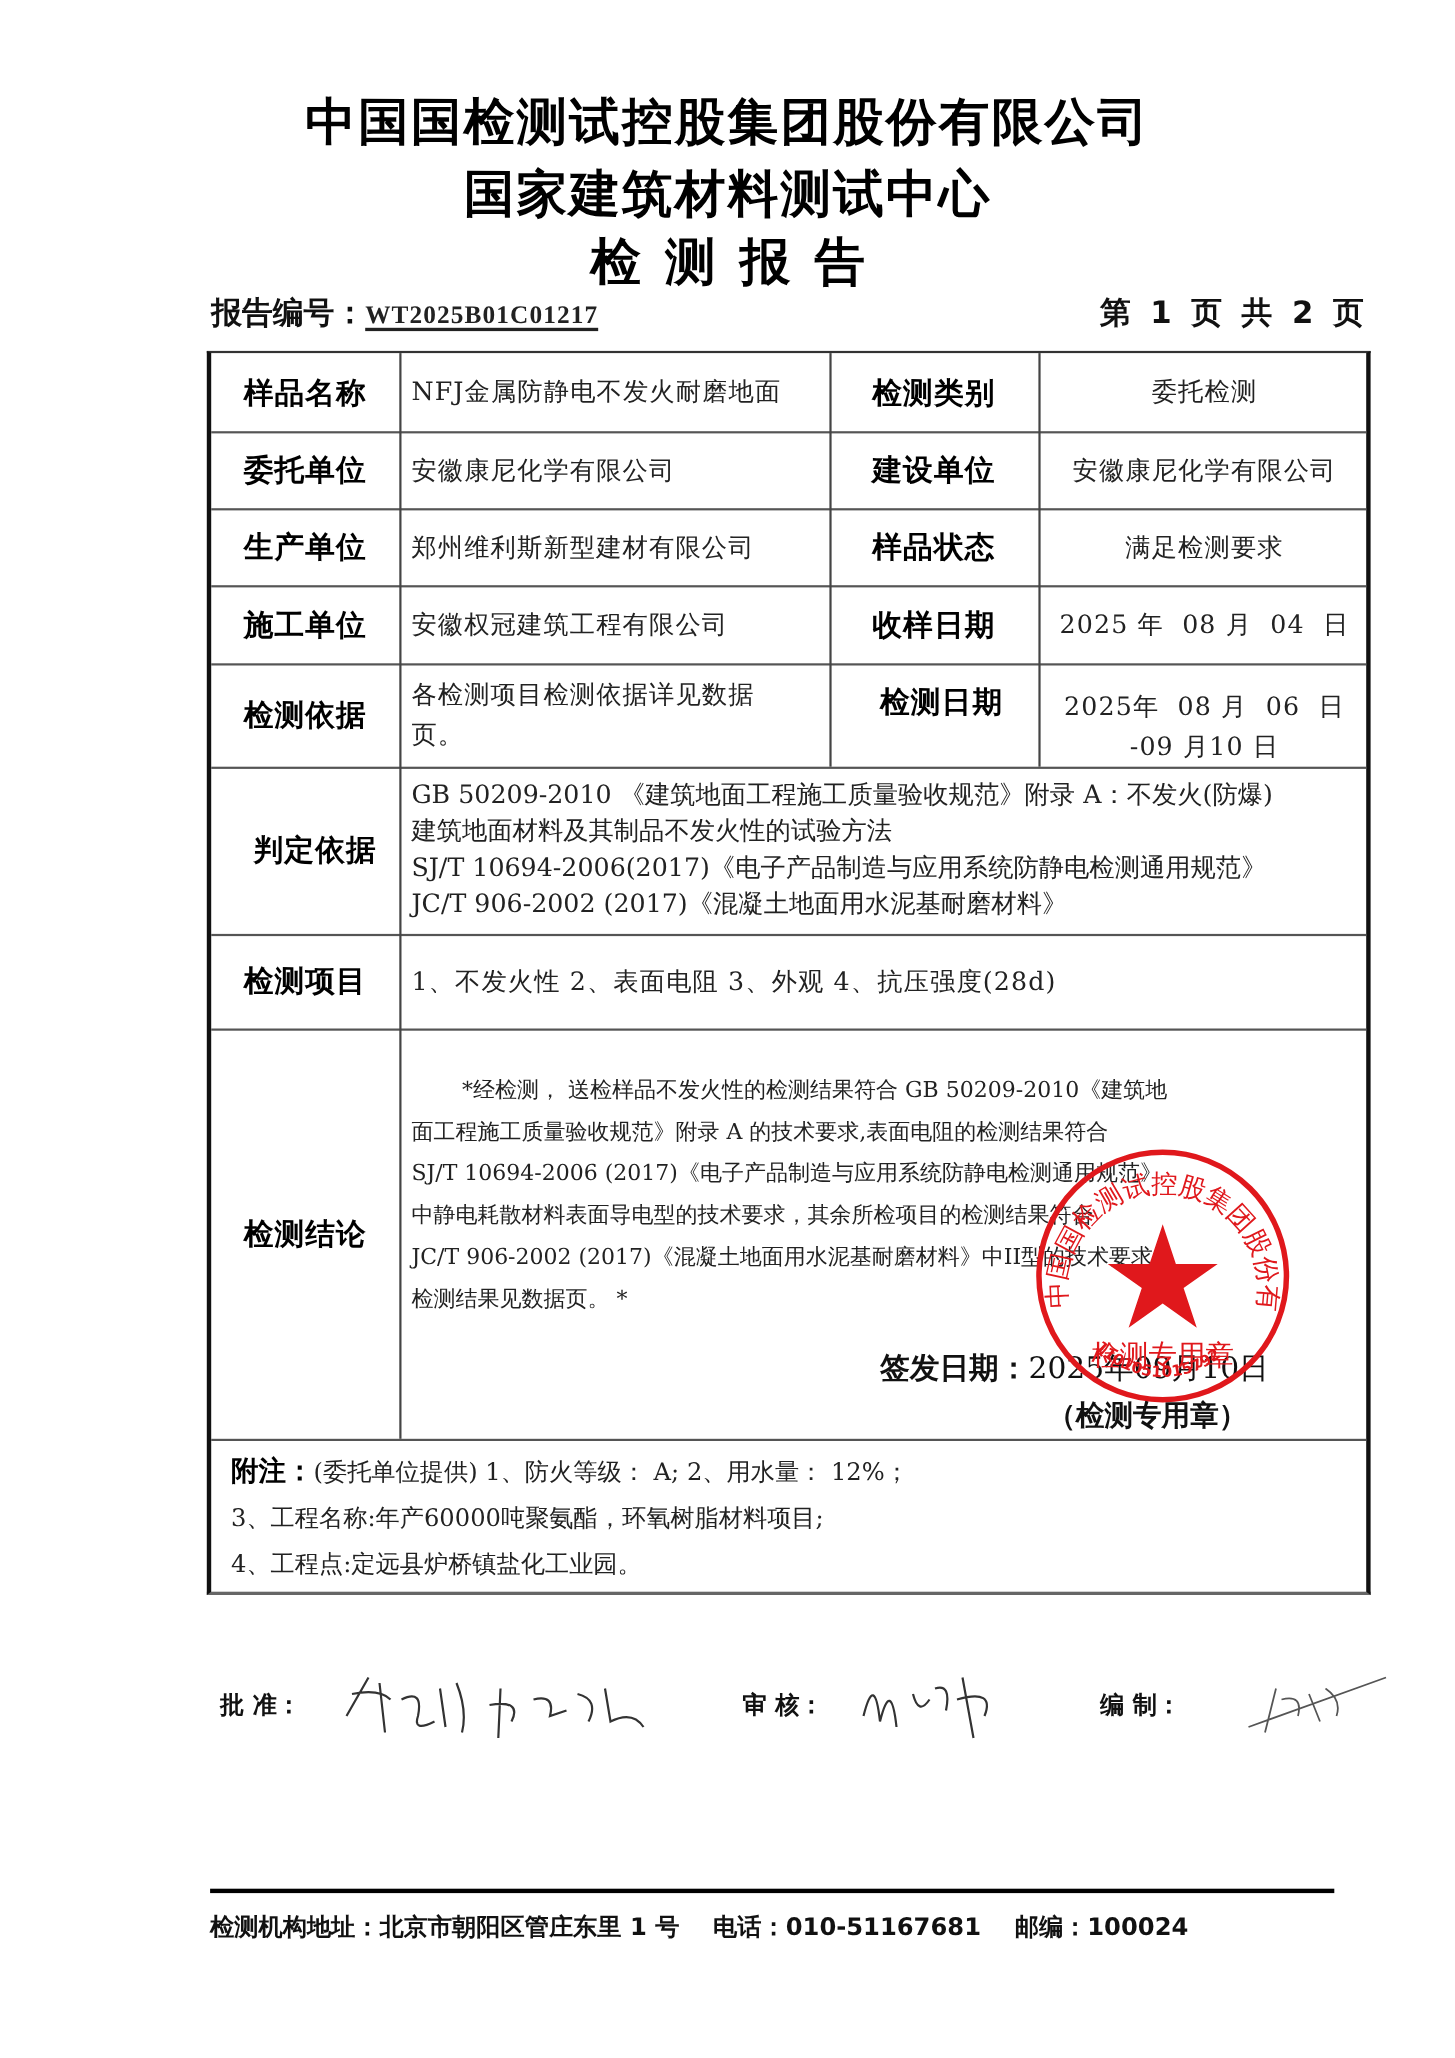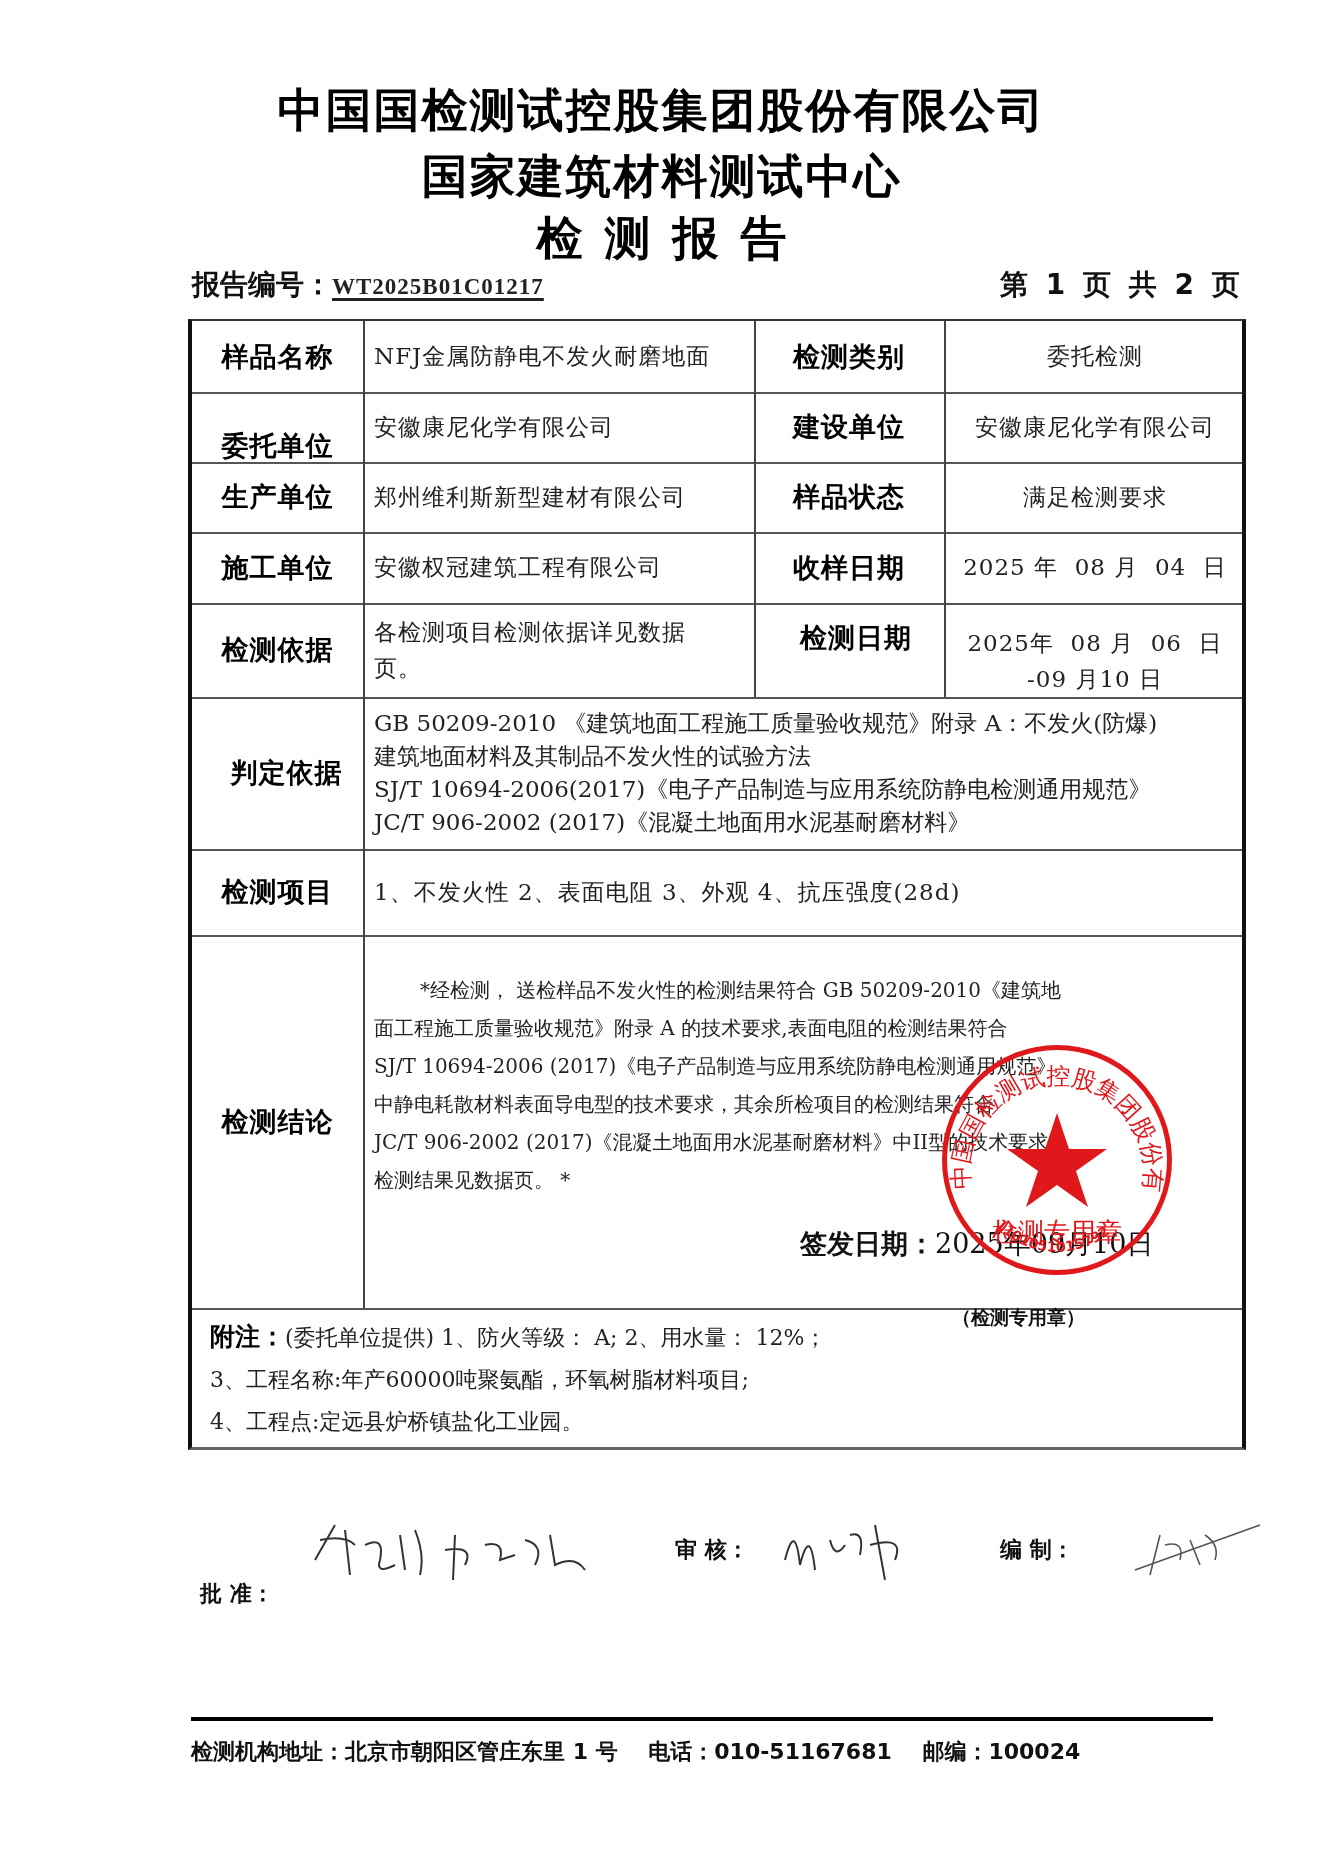--- a/index.html
+++ b/index.html
@@ -19,21 +19,21 @@
   .vline { position: absolute; width: 2px; background: #444; }
   .cell { position: absolute; display: flex; align-items: center; }
   .label { justify-content: center; font-weight: bold; font-size: 27px; font-family: "DejaVu Sans", sans-serif; color: #000; letter-spacing: 1px; }
   .val { font-size: 23px; color: #222; letter-spacing: 1px; }
   .center { justify-content: center; text-align: center; }
   .ml { line-height: 36px; }
   .basis { font-size: 23px; line-height: 33px; color: #222; }
   .conclusion { font-size: 20px; line-height: 38px; color: #222; text-align: justify; }
   .sign-date { font-size: 27px; }
   .sign-date .lbl { font-weight: bold; font-family: "DejaVu Sans", sans-serif; }
-  .seal-note { font-size: 19px; font-weight: bold; font-family: Liberation Sans, sans-serif; margin-top: 36px; }
+  .seal-note { font-size: 26px; font-weight: bold; font-family: Liberation Sans, sans-serif; }
   .notes { font-size: 22px; line-height: 42px; color: #222; }
   .notes .lbl { font-weight: bold; font-family: "DejaVu Sans", sans-serif; font-size: 25px; color: #000; }
 
   .stamp { left: 942px; top: 1045px; width: 230px; height: 230px; border: 5px solid #e0181c; border-radius: 50%; pointer-events: none; }
   .stamp svg { position: absolute; left: -5px; top: -5px; }
 
   .sig-row { top: 1535px; font-size: 22px; font-weight: bold; font-family: "DejaVu Sans", sans-serif; }
   .footer-rule { left: 191px; top: 1717px; width: 1022px; height: 4px; background: #000; }
   .footer { left: 191px; top: 1737px; font-size: 22px; font-weight: bold; font-family: "DejaVu Sans", sans-serif; white-space: pre; }
 </style>
@@ -62,21 +62,21 @@
 
   <div class="vline" style="left:171px; top:0; height:987px;"></div>
   <div class="vline" style="left:562px; top:0; height:376px;"></div>
   <div class="vline" style="left:752px; top:0; height:376px;"></div>
 
   <div class="cell label" style="left:0; top:0; width:171px; height:71px;">样品名称</div>
   <div class="cell val" style="left:182px; top:0; width:380px; height:71px;">NFJ金属防静电不发火耐磨地面</div>
   <div class="cell label" style="left:562px; top:0; width:190px; height:71px;">检测类别</div>
   <div class="cell val center" style="left:752px; top:0; width:302px; height:71px;">委托检测</div>
 
-  <div class="cell label" style="left:0; top:71px; width:171px; height:70px;margin-top:19px;">委托单位</div>
+  <div class="cell label" style="left:0; top:71px; width:171px; height:70px;">委托单位</div>
   <div class="cell val" style="left:182px; top:71px; width:380px; height:70px;">安徽康尼化学有限公司</div>
   <div class="cell label" style="left:562px; top:71px; width:190px; height:70px;">建设单位</div>
   <div class="cell val center" style="left:752px; top:71px; width:302px; height:70px;">安徽康尼化学有限公司</div>
 
   <div class="cell label" style="left:0; top:141px; width:171px; height:70px;">生产单位</div>
   <div class="cell val" style="left:182px; top:141px; width:380px; height:70px;">郑州维利斯新型建材有限公司</div>
   <div class="cell label" style="left:562px; top:141px; width:190px; height:70px;">样品状态</div>
   <div class="cell val center" style="left:752px; top:141px; width:302px; height:70px;">满足检测要求</div>
 
   <div class="cell label" style="left:0; top:211px; width:171px; height:71px;">施工单位</div>
@@ -137,21 +137,21 @@
       <textPath href="#ringpath" startOffset="2%">中国国检测试控股集团股份有限公司</textPath>
     </text>
     <polygon points="115,68 127,104 165,104 134,126 146,162 115,140 84,162 96,126 65,104 103,104" fill="#e0181c"></polygon>
     <text x="115" y="196" text-anchor="middle" font-size="26" fill="#e0181c" font-family="DejaVu Sans, sans-serif">检测专用章</text>
     <text font-size="14" fill="#e0181c" font-weight="bold" font-family="DejaVu Sans, sans-serif">
       <textPath href="#numpath" startOffset="8%">1101051015792</textPath>
     </text>
   </svg>
 </div>
 
-<div class="abs sig-row" style="left:200px;margin-top:44px;">批  准：</div>
+<div class="abs sig-row" style="left:200px;">批  准：</div>
 <svg class="abs" style="left:305px; top:1515px;" width="330" height="70">
   <path d="M10 45 L30 10 M15 25 Q40 20 50 30 M40 15 L45 60 M60 30 Q80 20 75 45 Q70 60 90 50 M95 20 L100 55 M110 15 Q120 40 115 60 M150 20 L148 65 M140 35 Q170 30 160 50 M180 30 Q200 25 195 45 L210 40 M220 25 Q240 30 230 50 M245 20 L250 50 Q270 40 280 55" stroke="#333" stroke-width="2" fill="none"></path>
 </svg>
 <div class="abs sig-row" style="left:675px;">审  核：</div>
 <svg class="abs" style="left:775px; top:1510px;" width="170" height="80">
   <path d="M10 50 Q20 10 25 55 Q35 15 40 60 M55 30 Q60 50 70 35 M75 25 Q90 20 85 45 M100 15 L110 70 M95 35 Q130 25 120 50" stroke="#333" stroke-width="2" fill="none"></path>
 </svg>
 <div class="abs sig-row" style="left:1000px;">编  制：</div>
 <svg class="abs" style="left:1130px; top:1515px;" width="140" height="70">
   <path d="M5 55 L130 10 M30 20 L20 60 M35 30 Q55 25 50 45 M60 25 L70 50 M75 20 Q90 30 85 45" stroke="#555" stroke-width="1.6" fill="none"></path>

